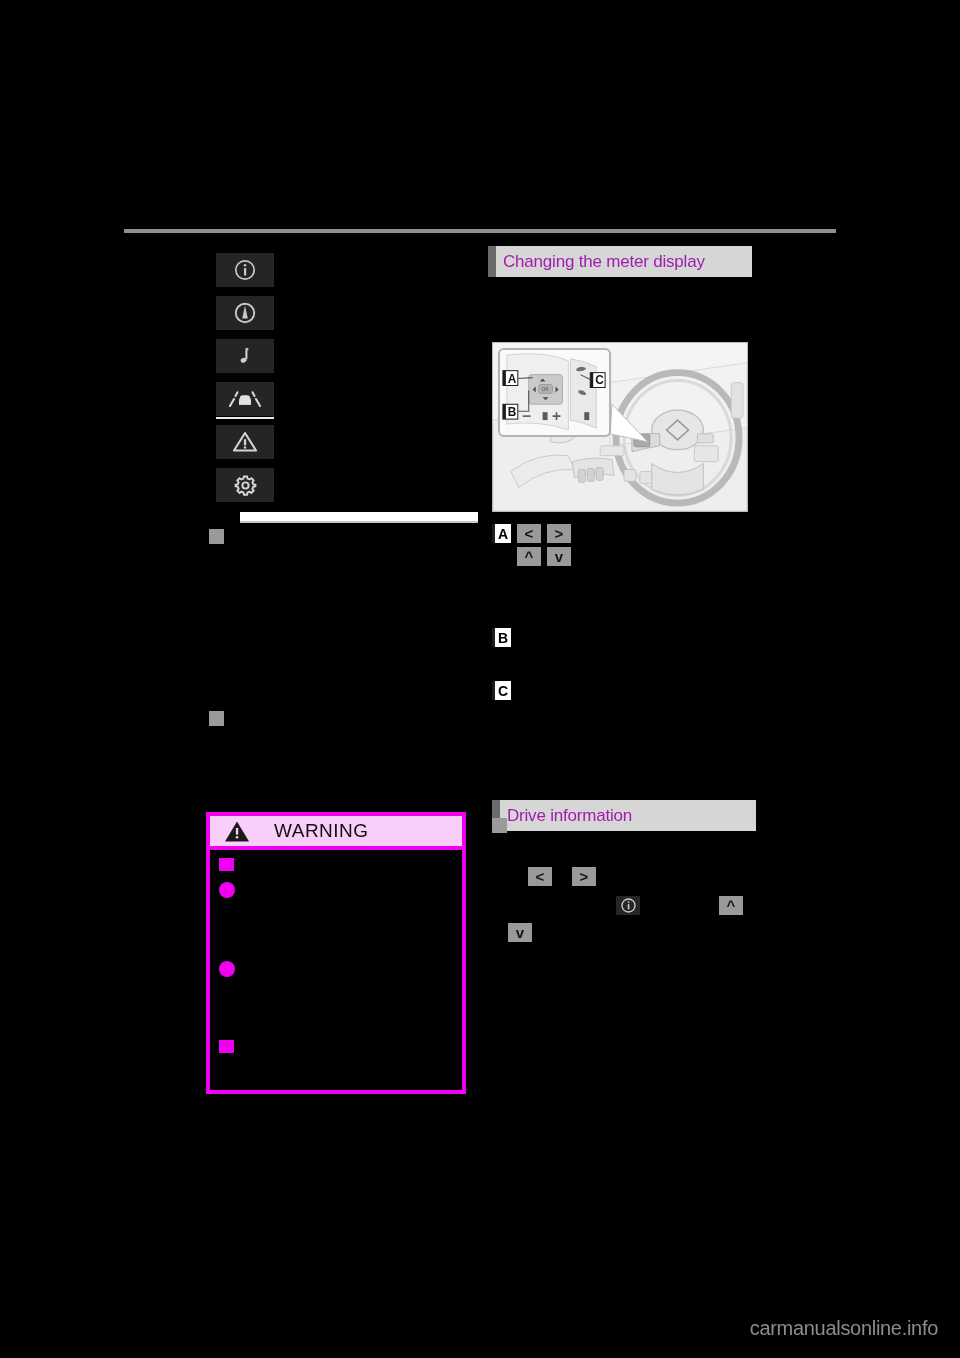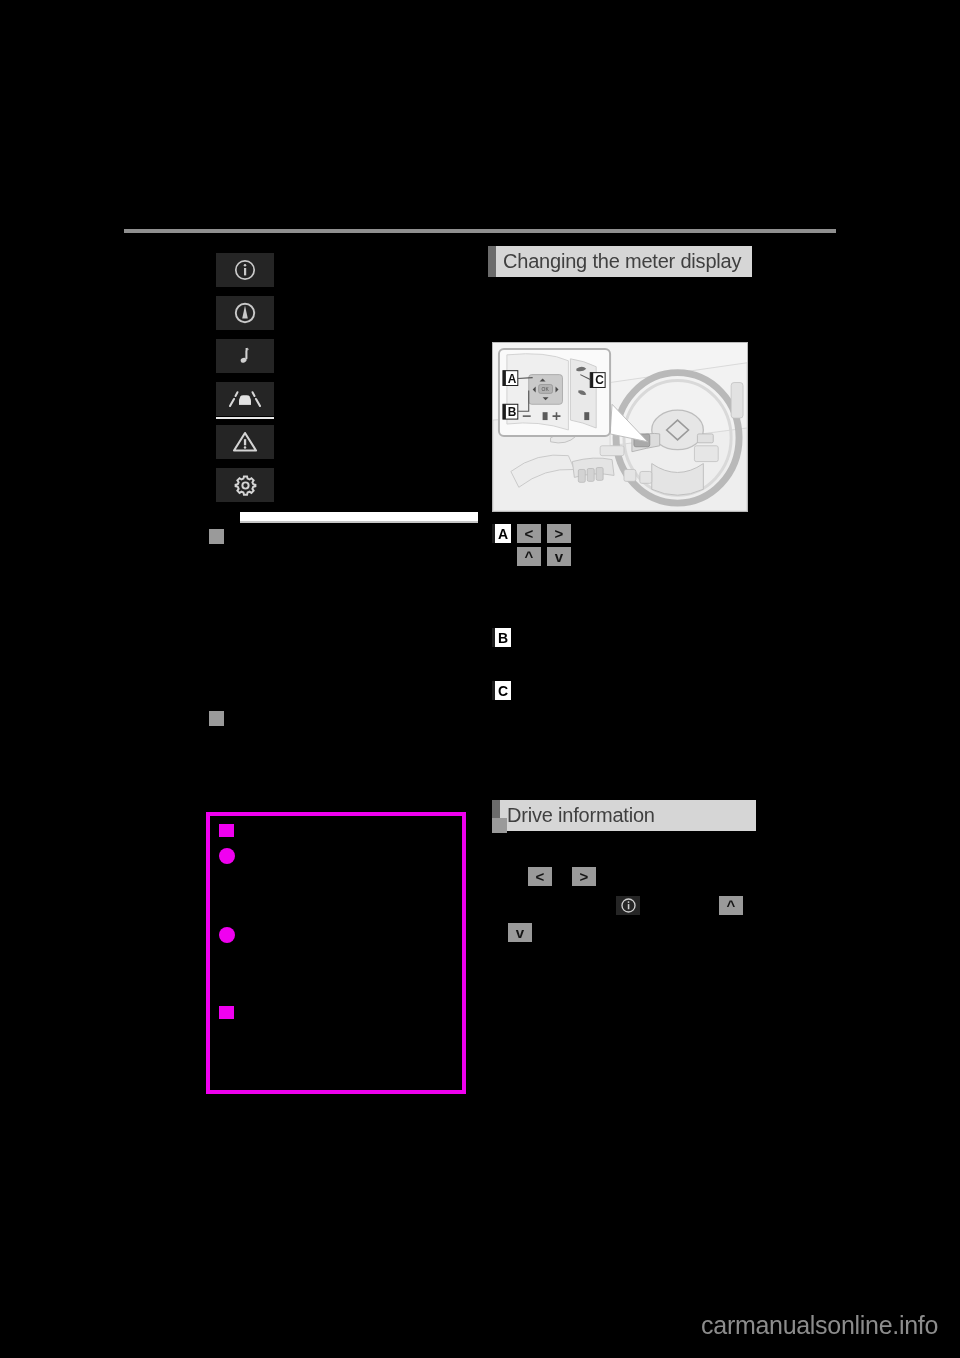--- a/index.html
+++ b/index.html
@@ -146,22 +146,22 @@
     width: 264px;
   }
   .heading-bar::before {
     content: "";
     position: absolute;
     left: 0; top: 0; bottom: 0;
     width: 8px;
     background: #6b6b6b;
   }
   .heading-bar .heading-text {
-    font-size: 20px;
-    color: #404040;
+    font-size: 17px;
+    color: #a21caf;
     font-weight: 400;
     letter-spacing: -0.2px;
   }
 
   
   .illustration {
     position: absolute;
     left: 4px;
     top: 96px;
     width: 256px;
@@ -222,21 +222,21 @@
   
   .inline-key {
     position: absolute;
   }
 
   
   .watermark {
     position: absolute;
     right: 22px;
     bottom: 18px;
-    font-size: 25px;
+    font-size: 20px;
     color: #8c8c8c;
     letter-spacing: -0.3px;
   }
 </style>
 </head>
 <body>
 
 <div class="page">
 
   <div class="top-rule"></div>
@@ -306,20 +306,30 @@
         </span>
       </div>
     </div>
 
     <div class="section-rule"></div>
 
     <div class="sq-bullet b1"></div>
     <div class="sq-bullet b2"></div>
 
     <div class="warning-box">
+      <div class="warning-head">
+        <span class="w-tri">
+          <svg class="w-tri" width="26" height="23" viewBox="0 0 26 23">
+            <path d="M13 1.5 L25 21.5 L1 21.5 Z" fill="#1a1a1a"></path>
+            <rect x="11.9" y="8.0" width="2.3" height="6.6" fill="#facefa"></rect>
+            <circle cx="13" cy="17.2" r="1.3" fill="#facefa"></circle>
+          </svg>
+        </span>
+        <span class="warning-title">WARNING</span>
+      </div>
       <div class="warning-body">
         <div class="w-bullet sq" style="top:8px;"></div>
         <div class="w-bullet dot" style="top:32px;"></div>
         <div class="w-bullet dot" style="top:111px;"></div>
         <div class="w-bullet sq" style="top:190px;"></div>
       </div>
     </div>
   </div>
 
   <div class="col-right">

